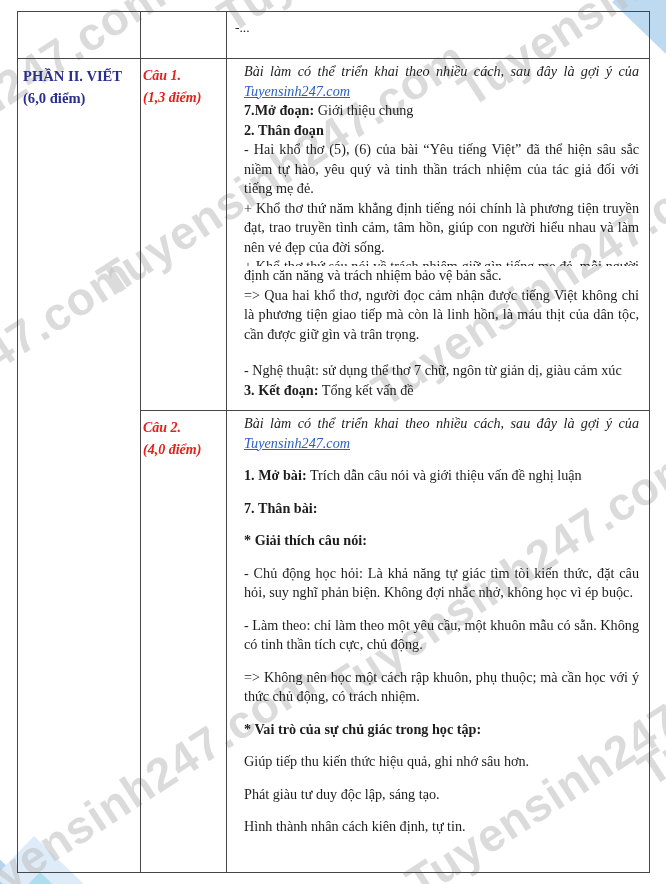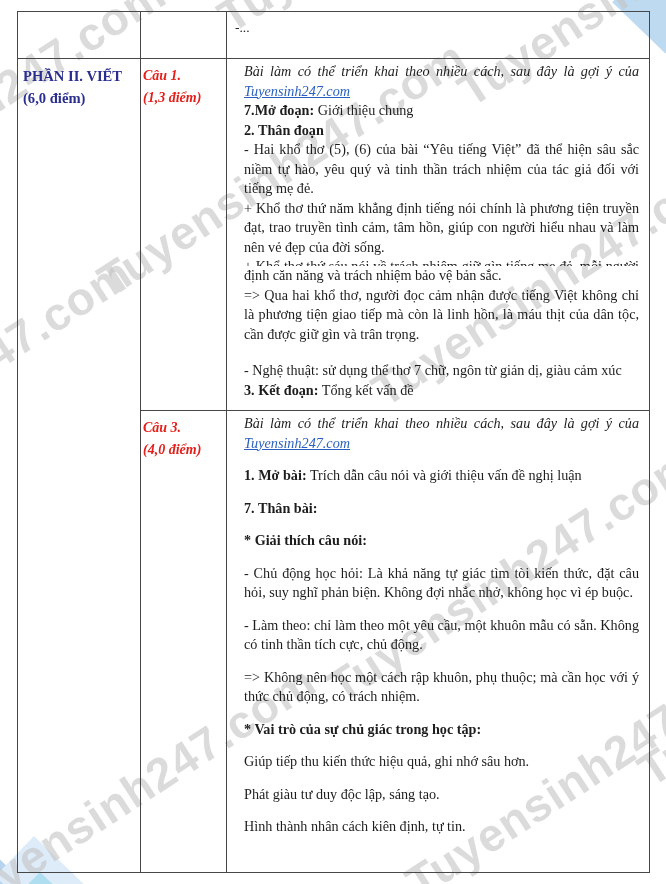--- a/index.html
+++ b/index.html
@@ -130,21 +130,21 @@
               </div>
               <p class="para normal">định căn năng và trách nhiệm bảo vệ bản sắc.</p>
               <p class="para normal">=&gt; Qua hai khổ thơ, người đọc cảm nhận được tiếng Việt không chỉ là phương tiện giao tiếp mà còn là linh hồn, là máu thịt của dân tộc, cần được giữ gìn và trân trọng.</p>
               <p class="para normal gap-top">- Nghệ thuật: sử dụng thể thơ 7 chữ, ngôn từ giản dị, giàu cảm xúc</p>
               <p class="para "><b>3. Kết đoạn:</b> Tổng kết vấn đề</p>
             </div>
       </td>
     </tr>
     <tr class="r3">
       <td class="q-cell">
-        <div>Câu 3.</div>
+        <div>Câu 2.</div>
         <div>(4,0 điểm)</div>
       </td>
       <td class="content-cell">
         <div class="q2-content">
               <p class="para italic">Bài làm có thể triển khai theo nhiều cách, sau đây là gợi ý của</p>
               <p class="para link-line"><a href="#">Tuyensinh247.com</a></p>
               <p class="para "><b>1. Mở bài:</b> Trích dẫn câu nói và giới thiệu vấn đề nghị luận</p>
               <p class="para bold">7. Thân bài:</p>
               <p class="para bold">* Giải thích câu nói:</p>
               <p class="para normal">- Chủ động học hỏi: Là khả năng tự giác tìm tòi kiến thức, đặt câu hỏi, suy nghĩ phản biện. Không đợi nhắc nhở, không học vì ép buộc.</p>

